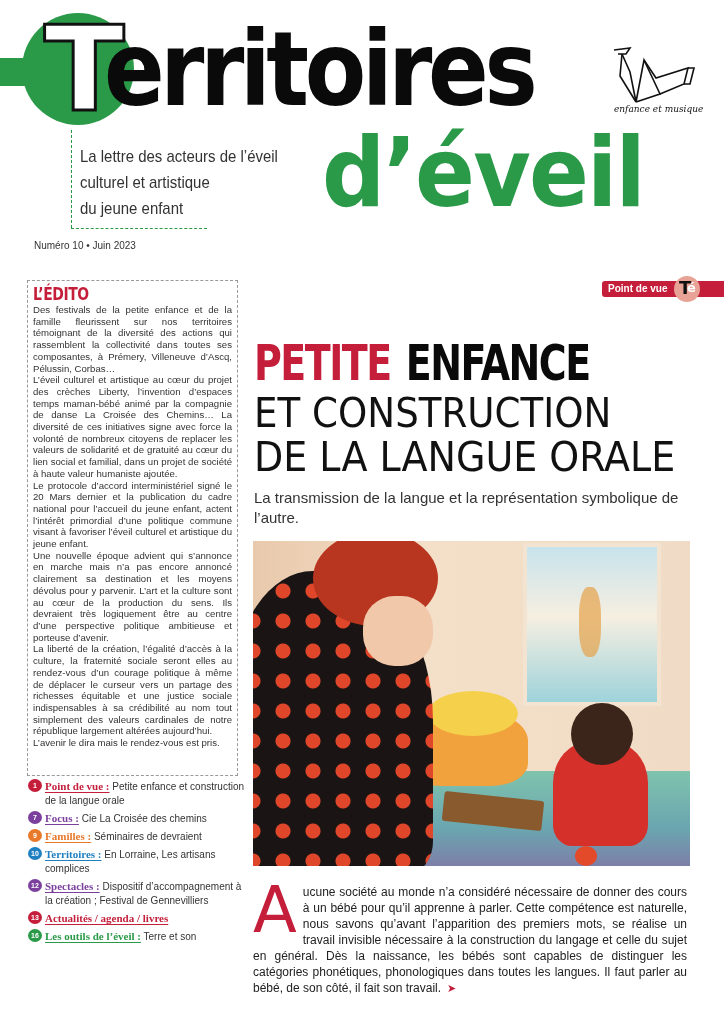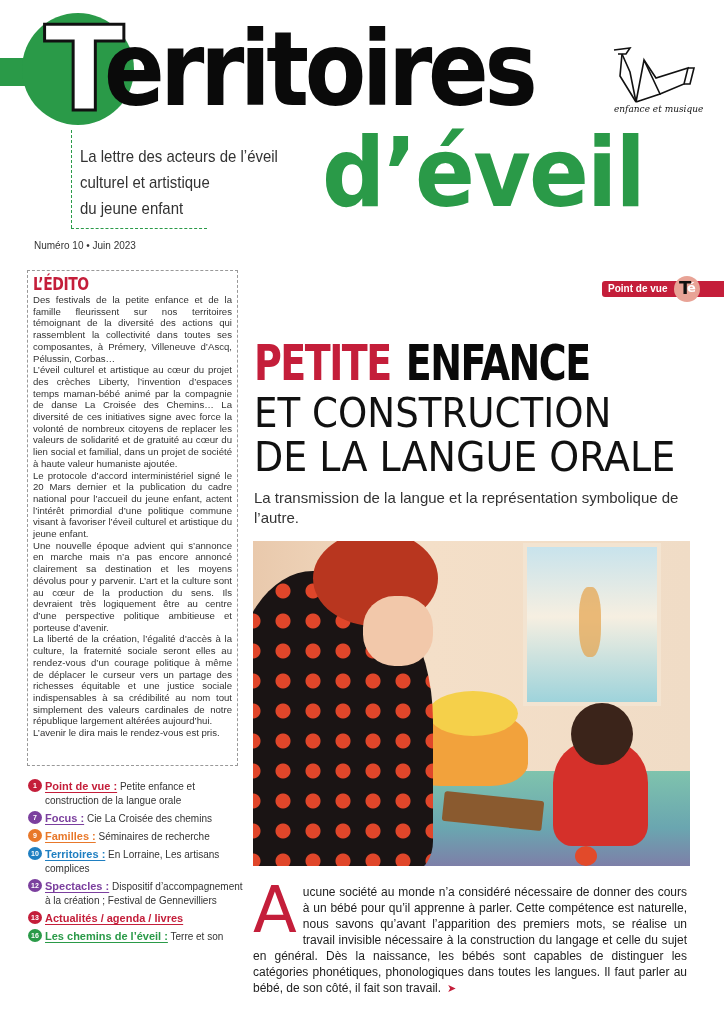--- a/index.html
+++ b/index.html
@@ -14,34 +14,34 @@
   .mast-dash-v { position: absolute; left: 71px; top: 130px; width: 0; height: 98px; border-left: 1px dashed #2a9a48; }
   .mast-dash-h { position: absolute; left: 71px; top: 228px; width: 136px; height: 0; border-top: 1px dashed #2a9a48; }
   .tagline { position: absolute; left: 80px; top: 144px; font-family: "Liberation Sans", sans-serif; font-size: 17px; line-height: 26px; color: #333; transform: scaleX(0.88); transform-origin: left top; }
   .tagline div { white-space: nowrap; }
   .issue { position: absolute; left: 34px; top: 240px; font-size: 10px; color: #333; }
 
   .logo { position: absolute; left: 608px; top: 40px; width: 90px; height: 70px; }
   .logo-text { position: absolute; left: 614px; top: 104px; font-family: "DejaVu Serif", serif; font-style: italic; font-size: 9px; color: #111; }
 
   
-  .edito { position: absolute; left: 27px; top: 270px; width: 211px; height: 496px; border: 1px dashed #999; padding: 4px 5px; box-sizing: border-box; }
+  .edito { position: absolute; left: 27px; top: 280px; width: 211px; height: 496px; border: 1px dashed #999; padding: 4px 5px; box-sizing: border-box; }
   .edito-title { font-family: "DejaVu Sans", sans-serif; font-weight: bold; font-size: 17px; color: #c41e3a; line-height: 18px; transform: scaleX(0.82); transform-origin: left top; letter-spacing: -0.5px; }
   .edito-body { font-family: "Liberation Sans", sans-serif; font-size: 9.6px; line-height: 11.7px; color: #333; text-align: justify; hyphens: auto; margin-top: 1px; }
   .edito-body p { margin: 0; }
   .edito-sign { font-size: 9.6px; line-height: 12px; color: #111; }
   .edito-sign .name { font-weight: bold; }
   .edito-sign .role { font-weight: bold; color: #333; }
 
   
   .toc { position: absolute; left: 28px; top: 779px; width: 220px; }
   .toc-item { display: flex; align-items: flex-start; margin-bottom: 3px; font-size: 10px; line-height: 14px; color: #333; }
   .toc-num { flex: 0 0 14px; width: 13px; height: 13px; border-radius: 50%; color: #fff; font-size: 7px; font-weight: bold; text-align: center; line-height: 13px; margin-right: 3px; margin-top: 0px; }
   .toc-text { flex: 1; }
-  .toc-label { font-weight: bold; font-size: 11px; text-decoration: underline; text-underline-offset: 2px; }
+  .toc-label { font-weight: bold; font-size: 11px; text-decoration: underline; text-underline-offset: 2px; font-family: Liberation Serif, serif; }
 
   
   .section-tag { position: absolute; left: 602px; top: 281px; height: 16px; width: 122px; background: #c41e3a; border-radius: 3px 0 0 3px; }
   .section-tag-label { position: absolute; left: 608px; top: 283px; font-size: 10px; font-weight: bold; color: #fff; line-height: 12px; }
   .section-tag-badge { position: absolute; left: 674px; top: 276px; width: 26px; height: 26px; border-radius: 50%; background: #e8a396; }
   .section-tag-badge span { position: absolute; left: 5px; top: 1px; font-family: "DejaVu Sans", sans-serif; font-weight: bold; font-size: 18px; color: #111; }
   .section-tag-badge span.e { left: 13px; top: 4px; font-size: 13px; color: #fff; }
 
   
   .headline { position: absolute; left: 254px; top: 335px; }
@@ -120,37 +120,37 @@
   <div class="toc-item">
     <span class="toc-num" style="background:#c41e3a">1</span>
     <span class="toc-text"><span class="toc-label" style="color:#c41e3a">Point de vue :</span><span> Petite enfance et construction de la langue orale</span></span>
   </div>
   <div class="toc-item">
     <span class="toc-num" style="background:#7b3f9e">7</span>
     <span class="toc-text"><span class="toc-label" style="color:#7b3f9e">Focus :</span><span> Cie La Croisée des chemins</span></span>
   </div>
   <div class="toc-item">
     <span class="toc-num" style="background:#e8782a">9</span>
-    <span class="toc-text"><span class="toc-label" style="color:#e8782a">Familles :</span><span> Séminaires de recherche</span></span>
+    <span class="toc-text"><span class="toc-label" style="color:#e8782a">Familles :</span><span> Séminaires de devraient</span></span>
   </div>
   <div class="toc-item">
     <span class="toc-num" style="background:#1f7fc1">10</span>
     <span class="toc-text"><span class="toc-label" style="color:#1f7fc1">Territoires :</span><span> En Lorraine, Les artisans complices</span></span>
   </div>
   <div class="toc-item">
     <span class="toc-num" style="background:#7b3f9e">12</span>
     <span class="toc-text"><span class="toc-label" style="color:#7b3f9e">Spectacles :</span><span> Dispositif d’accompagnement à la création ; Festival de Gennevilliers</span></span>
   </div>
   <div class="toc-item">
     <span class="toc-num" style="background:#c41e3a">13</span>
     <span class="toc-text"><span class="toc-label" style="color:#c41e3a">Actualités / agenda / livres</span><span></span></span>
   </div>
   <div class="toc-item">
     <span class="toc-num" style="background:#2a9a48">16</span>
-    <span class="toc-text"><span class="toc-label" style="color:#2a9a48">Les chemins de l’éveil :</span><span> Terre et son</span></span>
+    <span class="toc-text"><span class="toc-label" style="color:#2a9a48">Les outils de l’éveil :</span><span> Terre et son</span></span>
   </div>
 </div>
 
 <div class="section-tag"></div>
 <div class="section-tag-label">Point de vue</div>
 <div class="section-tag-badge">
   <span>T</span>
   <span class="e">é</span>
 </div>
 

